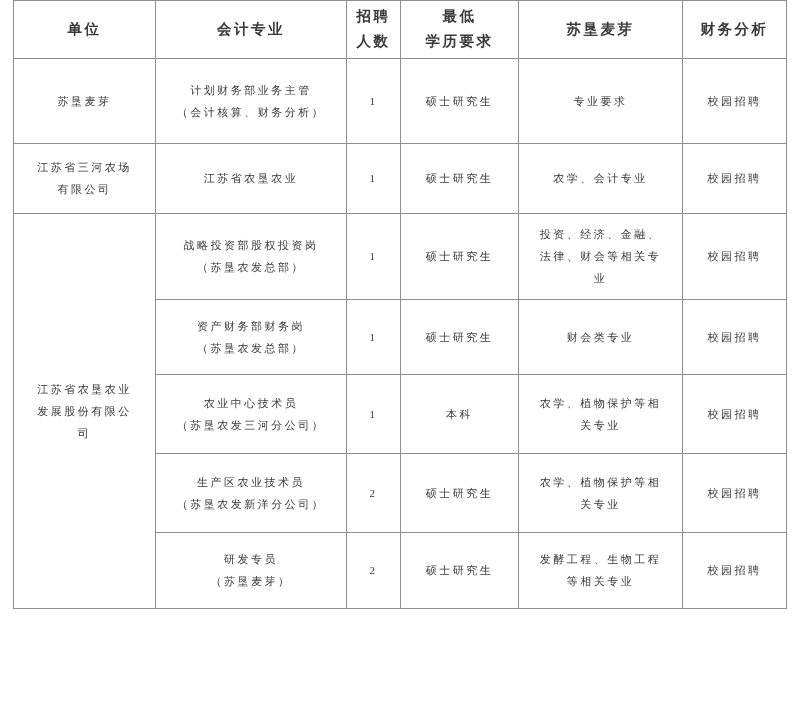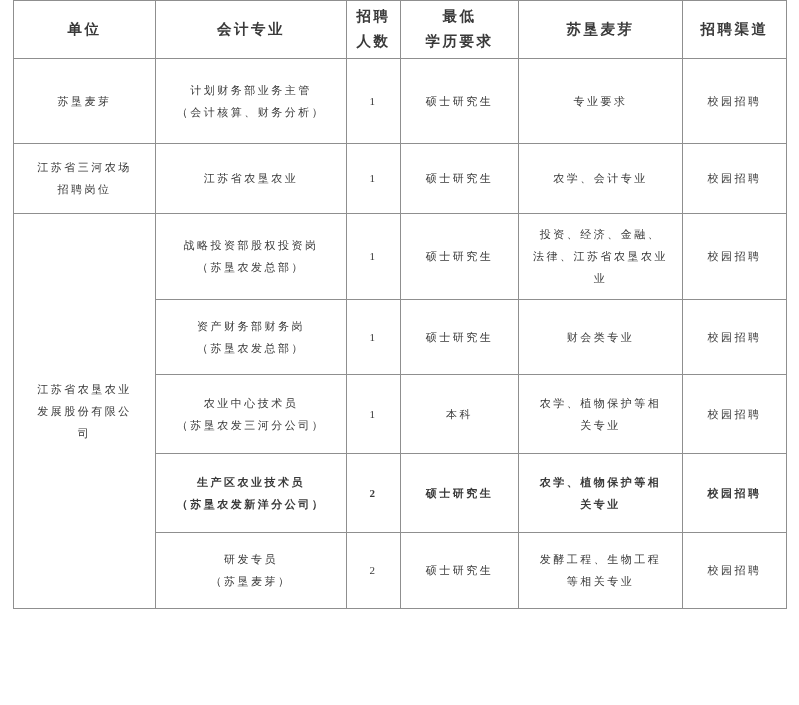--- a/index.html
+++ b/index.html
@@ -64,73 +64,73 @@
     </colgroup>
     <thead>
       <tr style="height:55px;">
         <th>单位</th>
         <th>会计专业</th>
         <th>招聘
 人数</th>
         <th>最低
 学历要求</th>
         <th>苏垦麦芽</th>
-        <th>招聘渠道</th>
+        <th>财务分析</th>
       </tr>
     </thead>
     <tbody>
       <tr style="height:85px;">
         <td>苏垦麦芽</td>
         <td>计划财务部业务主管
 （会计核算、财务分析）</td>
         <td>1</td>
         <td>硕士研究生</td>
         <td>专业要求</td>
         <td>校园招聘</td>
       </tr>
       <tr style="height:70px;">
         <td>江苏省三河农场
-招聘岗位</td>
+有限公司</td>
         <td>江苏省农垦农业</td>
         <td>1</td>
         <td>硕士研究生</td>
         <td>农学、会计专业</td>
         <td>校园招聘</td>
       </tr>
       <tr style="height:86px;">
         <td rowspan="5">江苏省农垦农业
 发展股份有限公
 司</td>
         <td>战略投资部股权投资岗
 （苏垦农发总部）</td>
         <td>1</td>
         <td>硕士研究生</td>
         <td>投资、经济、金融、
-法律、江苏省农垦农业
+法律、财会等相关专
 业</td>
         <td>校园招聘</td>
       </tr>
       <tr style="height:75px;">
         <td>资产财务部财务岗
 （苏垦农发总部）</td>
         <td>1</td>
         <td>硕士研究生</td>
         <td>财会类专业</td>
         <td>校园招聘</td>
       </tr>
       <tr style="height:79px;">
         <td>农业中心技术员
 （苏垦农发三河分公司）</td>
         <td>1</td>
         <td>本科</td>
         <td>农学、植物保护等相
 关专业</td>
         <td>校园招聘</td>
       </tr>
-      <tr style="height:79px;font-weight:bold;">
+      <tr style="height:79px;">
         <td>生产区农业技术员
 （苏垦农发新洋分公司）</td>
         <td>2</td>
         <td>硕士研究生</td>
         <td>农学、植物保护等相
 关专业</td>
         <td>校园招聘</td>
       </tr>
       <tr style="height:76px;">
         <td>研发专员

